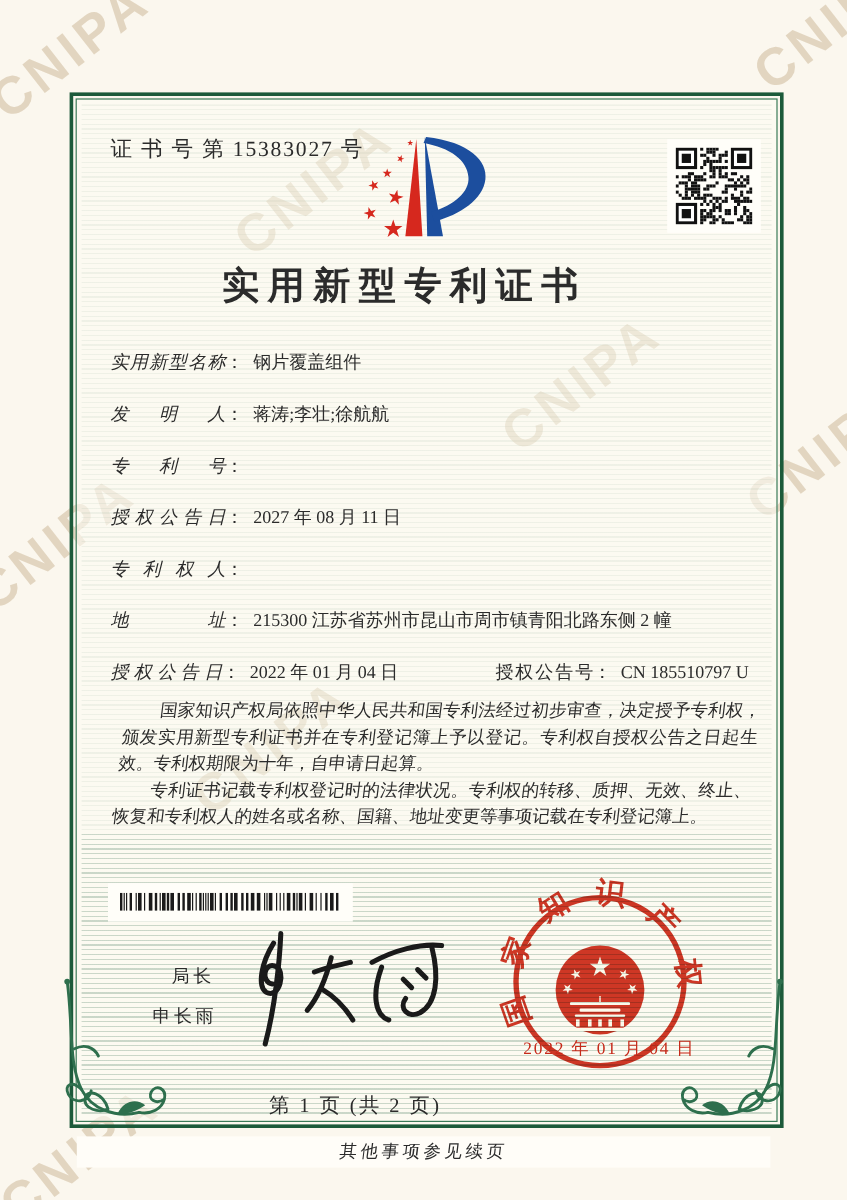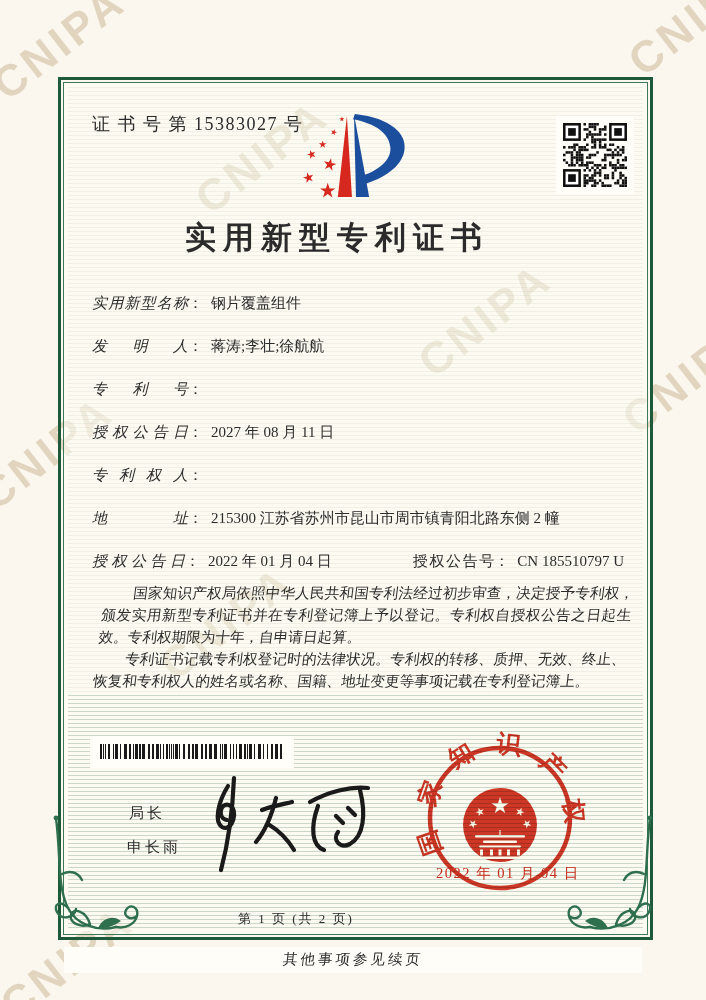--- a/index.html
+++ b/index.html
@@ -35,31 +35,31 @@
   .paras{left:92px;top:582px;width:530px;z-index:5;font-size:14.6px;line-height:22px;
          text-align:justify;transform:skewX(-7deg);transform-origin:50% 100%;}
   .paras p{margin:0;text-indent:2em;}
   
   .bar-patch{left:90px;top:736px;width:204px;height:32px;background:#fffef9;z-index:4;}
   .barcode{left:100px;top:744px;z-index:5;}
   
   .qr-patch{left:556px;top:116px;width:78px;height:78px;background:#fffef9;z-index:4;}
   .qr{left:563px;top:123px;z-index:5;}
   
-  .sig-title{left:129px;top:804px;font-family:"Liberation Sans","DejaVu Sans",sans-serif;
+  .sig-title{left:143px;top:804px;font-family:"Liberation Sans","DejaVu Sans",sans-serif;
              font-size:15px;letter-spacing:3px;z-index:6;}
   .sig-name{left:127px;top:838px;font-family:Liberation Serif, serif;
             font-size:15px;letter-spacing:3px;z-index:6;}
   .sig-svg{left:198px;top:772px;z-index:6;}
   
   .seal{left:410px;top:728px;z-index:6;mix-blend-mode:multiply;opacity:0.95;}
   .seal-date{left:436px;top:864px;width:180px;font-size:14.5px;letter-spacing:1.5px;
              color:#c62a1a;z-index:7;white-space:nowrap;}
   
-  .page-info{left:0;top:910px;width:592px;text-align:center;font-size:13px;
+  .page-info{left:0;top:910px;width:592px;text-align:center;font-size:17px;
              letter-spacing:2px;z-index:5;}
   .note-band{left:64px;top:947px;width:578px;height:26px;background:#fffdf8;z-index:3;}
   .foot-note{left:0;top:950px;width:706px;text-align:center;font-size:14.5px;
              letter-spacing:3px;z-index:5;transform:skewX(-7deg);}
   .ornament{z-index:6;}
   .logo{left:294px;top:104px;z-index:5;}
 </style>
 </head>
 <body>
 

